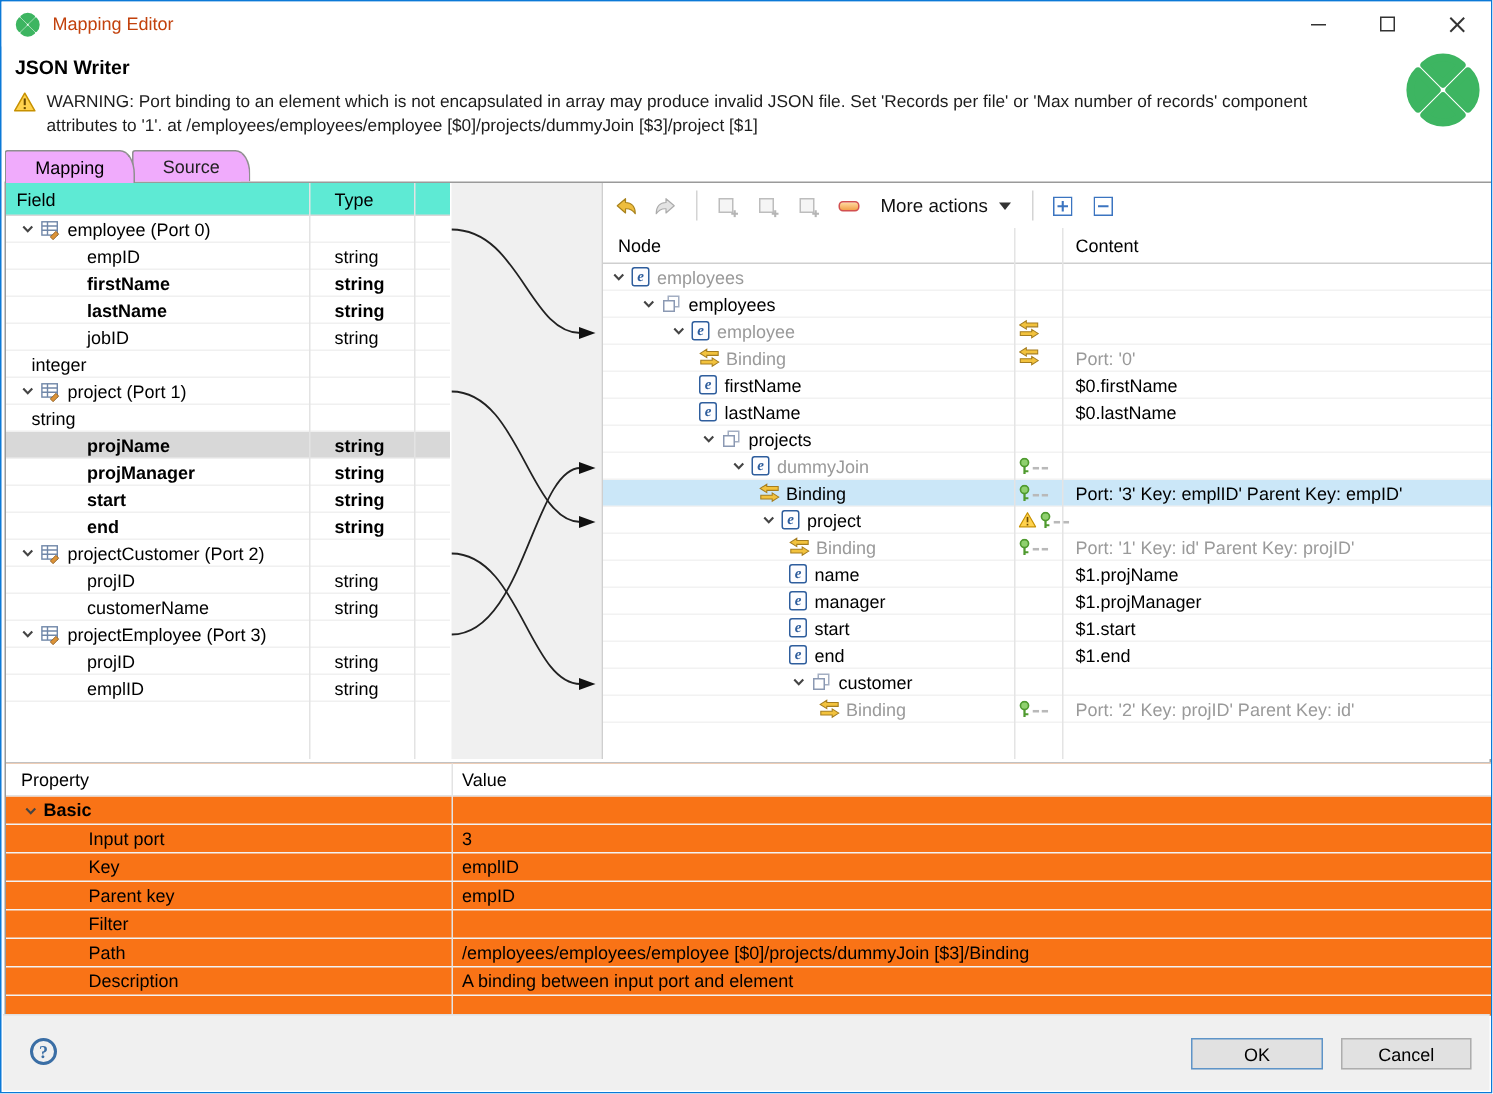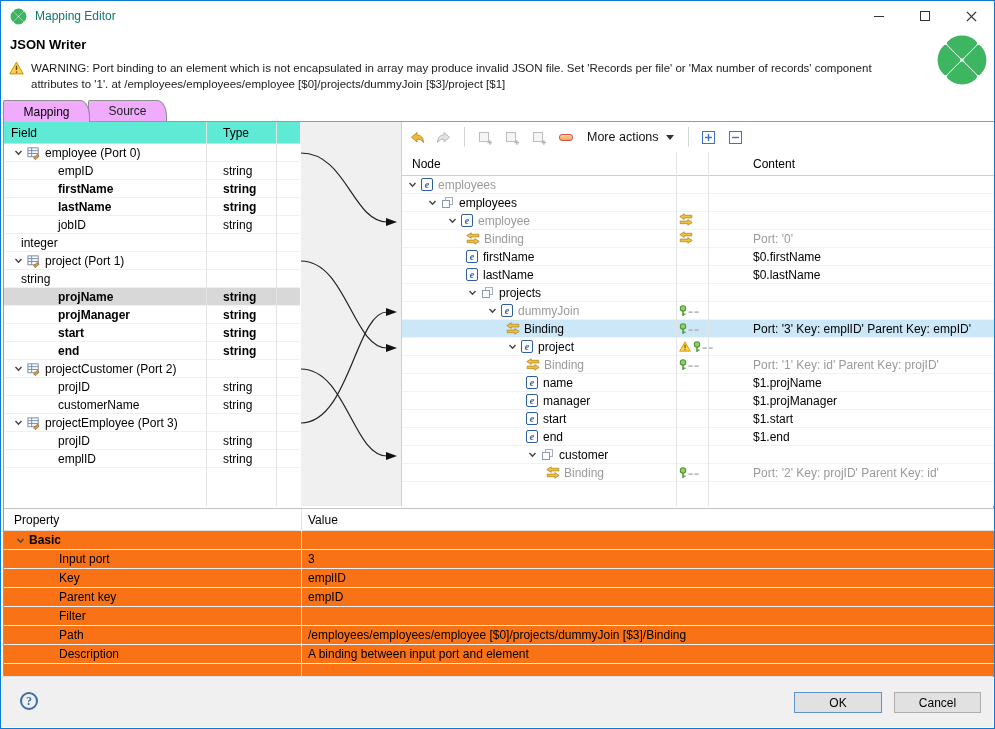--- a/index.html
+++ b/index.html
@@ -2,21 +2,21 @@
 <html><head>
 <meta charset="utf-8">
 <style>
   *{box-sizing:border-box;margin:0;padding:0;font-family:"Liberation Sans",sans-serif;}
   html,body{width:995px;height:729px;background:#fff;}
   .dialog{position:relative;width:995px;height:729px;border:1px solid #0b79d7;background:#fff;overflow:hidden;}
 
   
   .titlebar{position:absolute;top:0;left:0;right:0;height:30px;background:#fff;display:flex;align-items:center;}
   .title-icon{margin-left:9px;width:17px;height:17px;flex:0 0 auto;}
-  .title-text{margin-left:8px;font-size:12px;color:#0f766e;}
+  .title-text{margin-left:8px;font-size:12px;color:#c2410c;}
   .win-controls{position:absolute;right:0;top:0;height:30px;display:flex;}
   .win-btn{width:46px;height:30px;display:flex;align-items:center;justify-content:center;}
   .glyph-min{display:block;width:10px;height:1px;background:#333;}
   .glyph-max{display:block;width:10px;height:10px;border:1px solid #333;}
 
   
   .header-title{position:absolute;left:9px;top:36px;font-size:13px;font-weight:bold;color:#000;}
   .warning{position:absolute;left:8px;top:59px;width:900px;display:flex;gap:7px;align-items:flex-start;}
   .warn-icon{flex:0 0 auto;margin-top:1px;}
   .warn-text{font-size:11.5px;line-height:16px;color:#1c1c1c;}
@@ -55,21 +55,21 @@
   .toolbar{height:30px;display:flex;align-items:center;padding-left:5px;gap:7px;}
   .tbtn{display:inline-flex;align-items:center;justify-content:center;width:20px;height:20px;}
   .tsep{width:1px;height:20px;background:#d4d4d4;margin:0 3px;}
   .more-actions{display:inline-flex;align-items:center;gap:7px;font-size:12.5px;color:#111;padding:2px 4px;}
   .caret{width:0;height:0;border-left:4px solid transparent;border-right:4px solid transparent;border-top:5px solid #333;}
   .remico{width:14px;height:7px;border:1px solid #d25050;border-radius:3px;background:linear-gradient(#ffd9a0,#f2a24c);}
   .tvline{position:absolute;top:30px;bottom:0;width:1px;background:#e4e4e4;pointer-events:none;z-index:3;}
   .theader{height:24px;display:flex;align-items:center;border-bottom:1px solid #cfcfcf;position:relative;z-index:2;background:#fff;}
   .ncell{width:274px;height:100%;display:flex;align-items:center;overflow:hidden;}
   .icell{width:32px;height:100%;display:flex;align-items:center;padding-left:3px;gap:1px;overflow:visible;}
-  .ccell{flex:1;height:100%;display:flex;align-items:center;padding-left:9px;overflow:hidden;white-space:nowrap;margin-left:36px;}
+  .ccell{flex:1;height:100%;display:flex;align-items:center;padding-left:9px;overflow:hidden;white-space:nowrap;}
   .theader .ncell{padding-left:10px;}
   .trow{height:18px;display:flex;align-items:stretch;border-bottom:1px solid #f2f2f2;position:relative;}
   .trow.sel{background:#cbe7f8;}
   .gray{color:#9a9a9a;}
   .eicon{width:12px;height:13px;border:1px solid #2f5e9d;border-radius:2px;background:#fdfdff;color:#2f5e9d;font:italic bold 10px "Liberation Serif",serif;display:inline-flex;align-items:center;justify-content:center;margin-right:5px;flex:0 0 auto;}
   .aicon,.bicon{width:14px;height:13px;display:inline-flex;margin-right:4px;flex:0 0 auto;}
   .kicon{display:inline-flex;}
   .wicon{display:inline-flex;margin-right:1px;}
   .nlabel{white-space:nowrap;}
 

